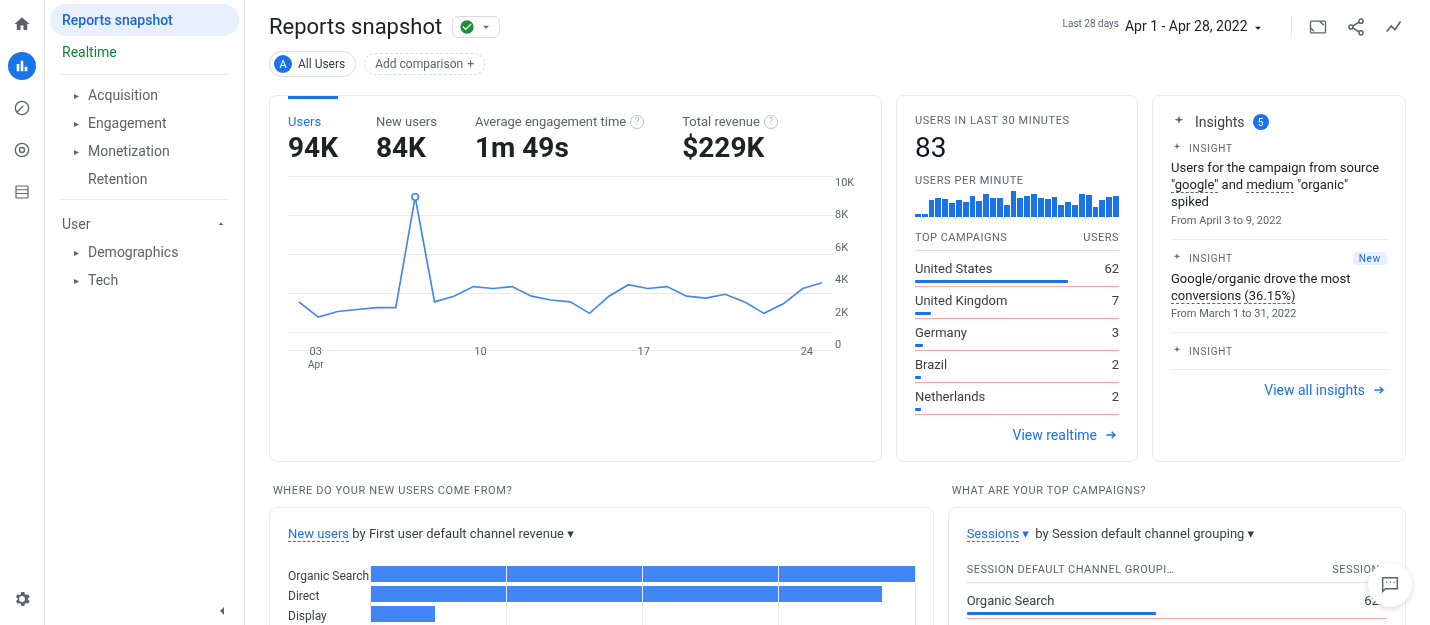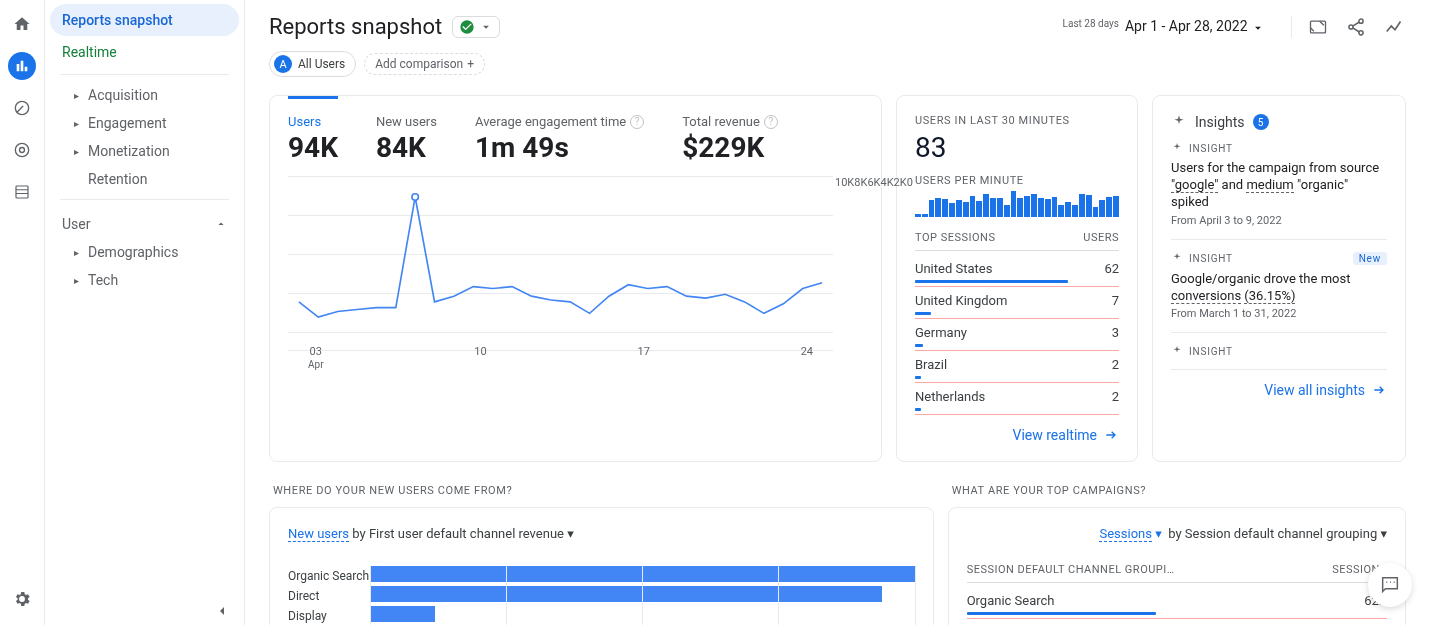--- a/index.html
+++ b/index.html
@@ -51,21 +51,21 @@
 .kpis { display: flex; gap: 38px; margin-bottom: 8px; }
 .kpi { }
 .kpi-label { font-size: 13px; color: #5f6368; display: flex; align-items: center; gap: 4px; }
 .kpi.active .kpi-label { color: #1a73e8; }
 .kpi.active { position: relative; }
 .kpi.active::before { content: ''; position: absolute; top: -18px; left: 0; right: 0; height: 3px; background: #1a73e8; }
 .kpi-val { font-size: 28px; color: #202124; font-weight: 700; margin-top: 2px; }
 .help-icon { width: 14px; height: 14px; border: 1.3px solid #bdc1c6; border-radius: 50%; display: inline-flex; align-items: center; justify-content: center; font-size: 10px; color: #bdc1c6; }
 
 .chart-box { position: relative; height: 195px; margin-top: 12px; }
-.y-axis { position: absolute; right: 0; top: 0; bottom: 20px; width: 28px; display: flex; flex-direction: row; justify-content: space-between; font-size: 11px; color: #5f6368; text-align: left; }
+.y-axis { position: absolute; right: 0; top: 0; bottom: 20px; width: 28px; display: flex; flex-direction: column; justify-content: space-between; font-size: 11px; color: #5f6368; text-align: left; }
 .x-axis { position: absolute; bottom: 0; left: 0; right: 30px; display: flex; justify-content: space-between; padding: 0 20px; font-size: 11px; color: #5f6368; }
 .grid-line { position: absolute; left: 0; right: 30px; height: 1px; background: #e8eaed; }
 .line-chart { position: absolute; left: 0; right: 30px; top: 0; bottom: 20px; }
 
 
 .rt-label { font-size: 11px; letter-spacing: 0.6px; color: #5f6368; text-transform: uppercase; }
 .rt-num { font-size: 28px; color: #0f172a; margin: 4px 0 10px; }
 .rt-sub { font-size: 11px; letter-spacing: 0.6px; color: #5f6368; margin-bottom: 4px; }
 .spark-row { display: flex; align-items: flex-end; gap: 1px; height: 26px; margin-bottom: 14px; }
 .spark-row div { flex: 1; background: #1a73e8; }
@@ -336,21 +336,21 @@
             <div style="height: 56%;"></div>
             <div style="height: 48%;"></div>
             <div style="height: 88%;"></div>
             <div style="height: 84%;"></div>
             <div style="height: 40%;"></div>
             <div style="height: 64%;"></div>
             <div style="height: 76%;"></div>
             <div style="height: 80%;"></div>
           </div>
         <div class="table-hdr">
-          <span>TOP SESSIONS</span>
+          <span>TOP CAMPAIGNS</span>
           <span>USERS</span>
         </div>
         <div id="rt-rows">
             <div class="t-row">
               <div class="t-row-inner">
                 <span>United States</span>
                 <span>62</span>
               </div>
               <div class="t-bar" style="width:75%"></div>
             </div>
@@ -470,21 +470,21 @@
             <div style="height: 16px; margin-bottom: 4px; background: rgb(66, 133, 244); width: 100%;"></div>
                 <div style="height: 16px; margin-bottom: 4px; background: rgb(66, 133, 244); width: 94%;"></div>
                 <div style="height: 16px; margin-bottom: 4px; background: rgb(66, 133, 244); width: 12%;"></div>
               </div>
           </div>
         </div>
       </div>
       <div style="flex:1">
         <div class="sect-title">WHAT ARE YOUR TOP CAMPAIGNS?</div>
         <div class="card card-sessions">
-          <div style="font-size:13px;text-align:right;">
+          <div style="font-size:13px;">
             <span class="dim-picker dim-active">Sessions</span>
             <span style="color:#1a73e8">▾</span>
             <span style="color:#3c4043;"> &nbsp;<span>by Session default channel grouping</span> <span>▾</span></span>
           </div>
           <div class="table-hdr" style="margin-top:22px;">
             <span>SESSION DEFAULT CHANNEL GROUPI…</span>
             <span>SESSIONS</span>
           </div>
           <div id="sess-rows">
               <div class="t-row">

